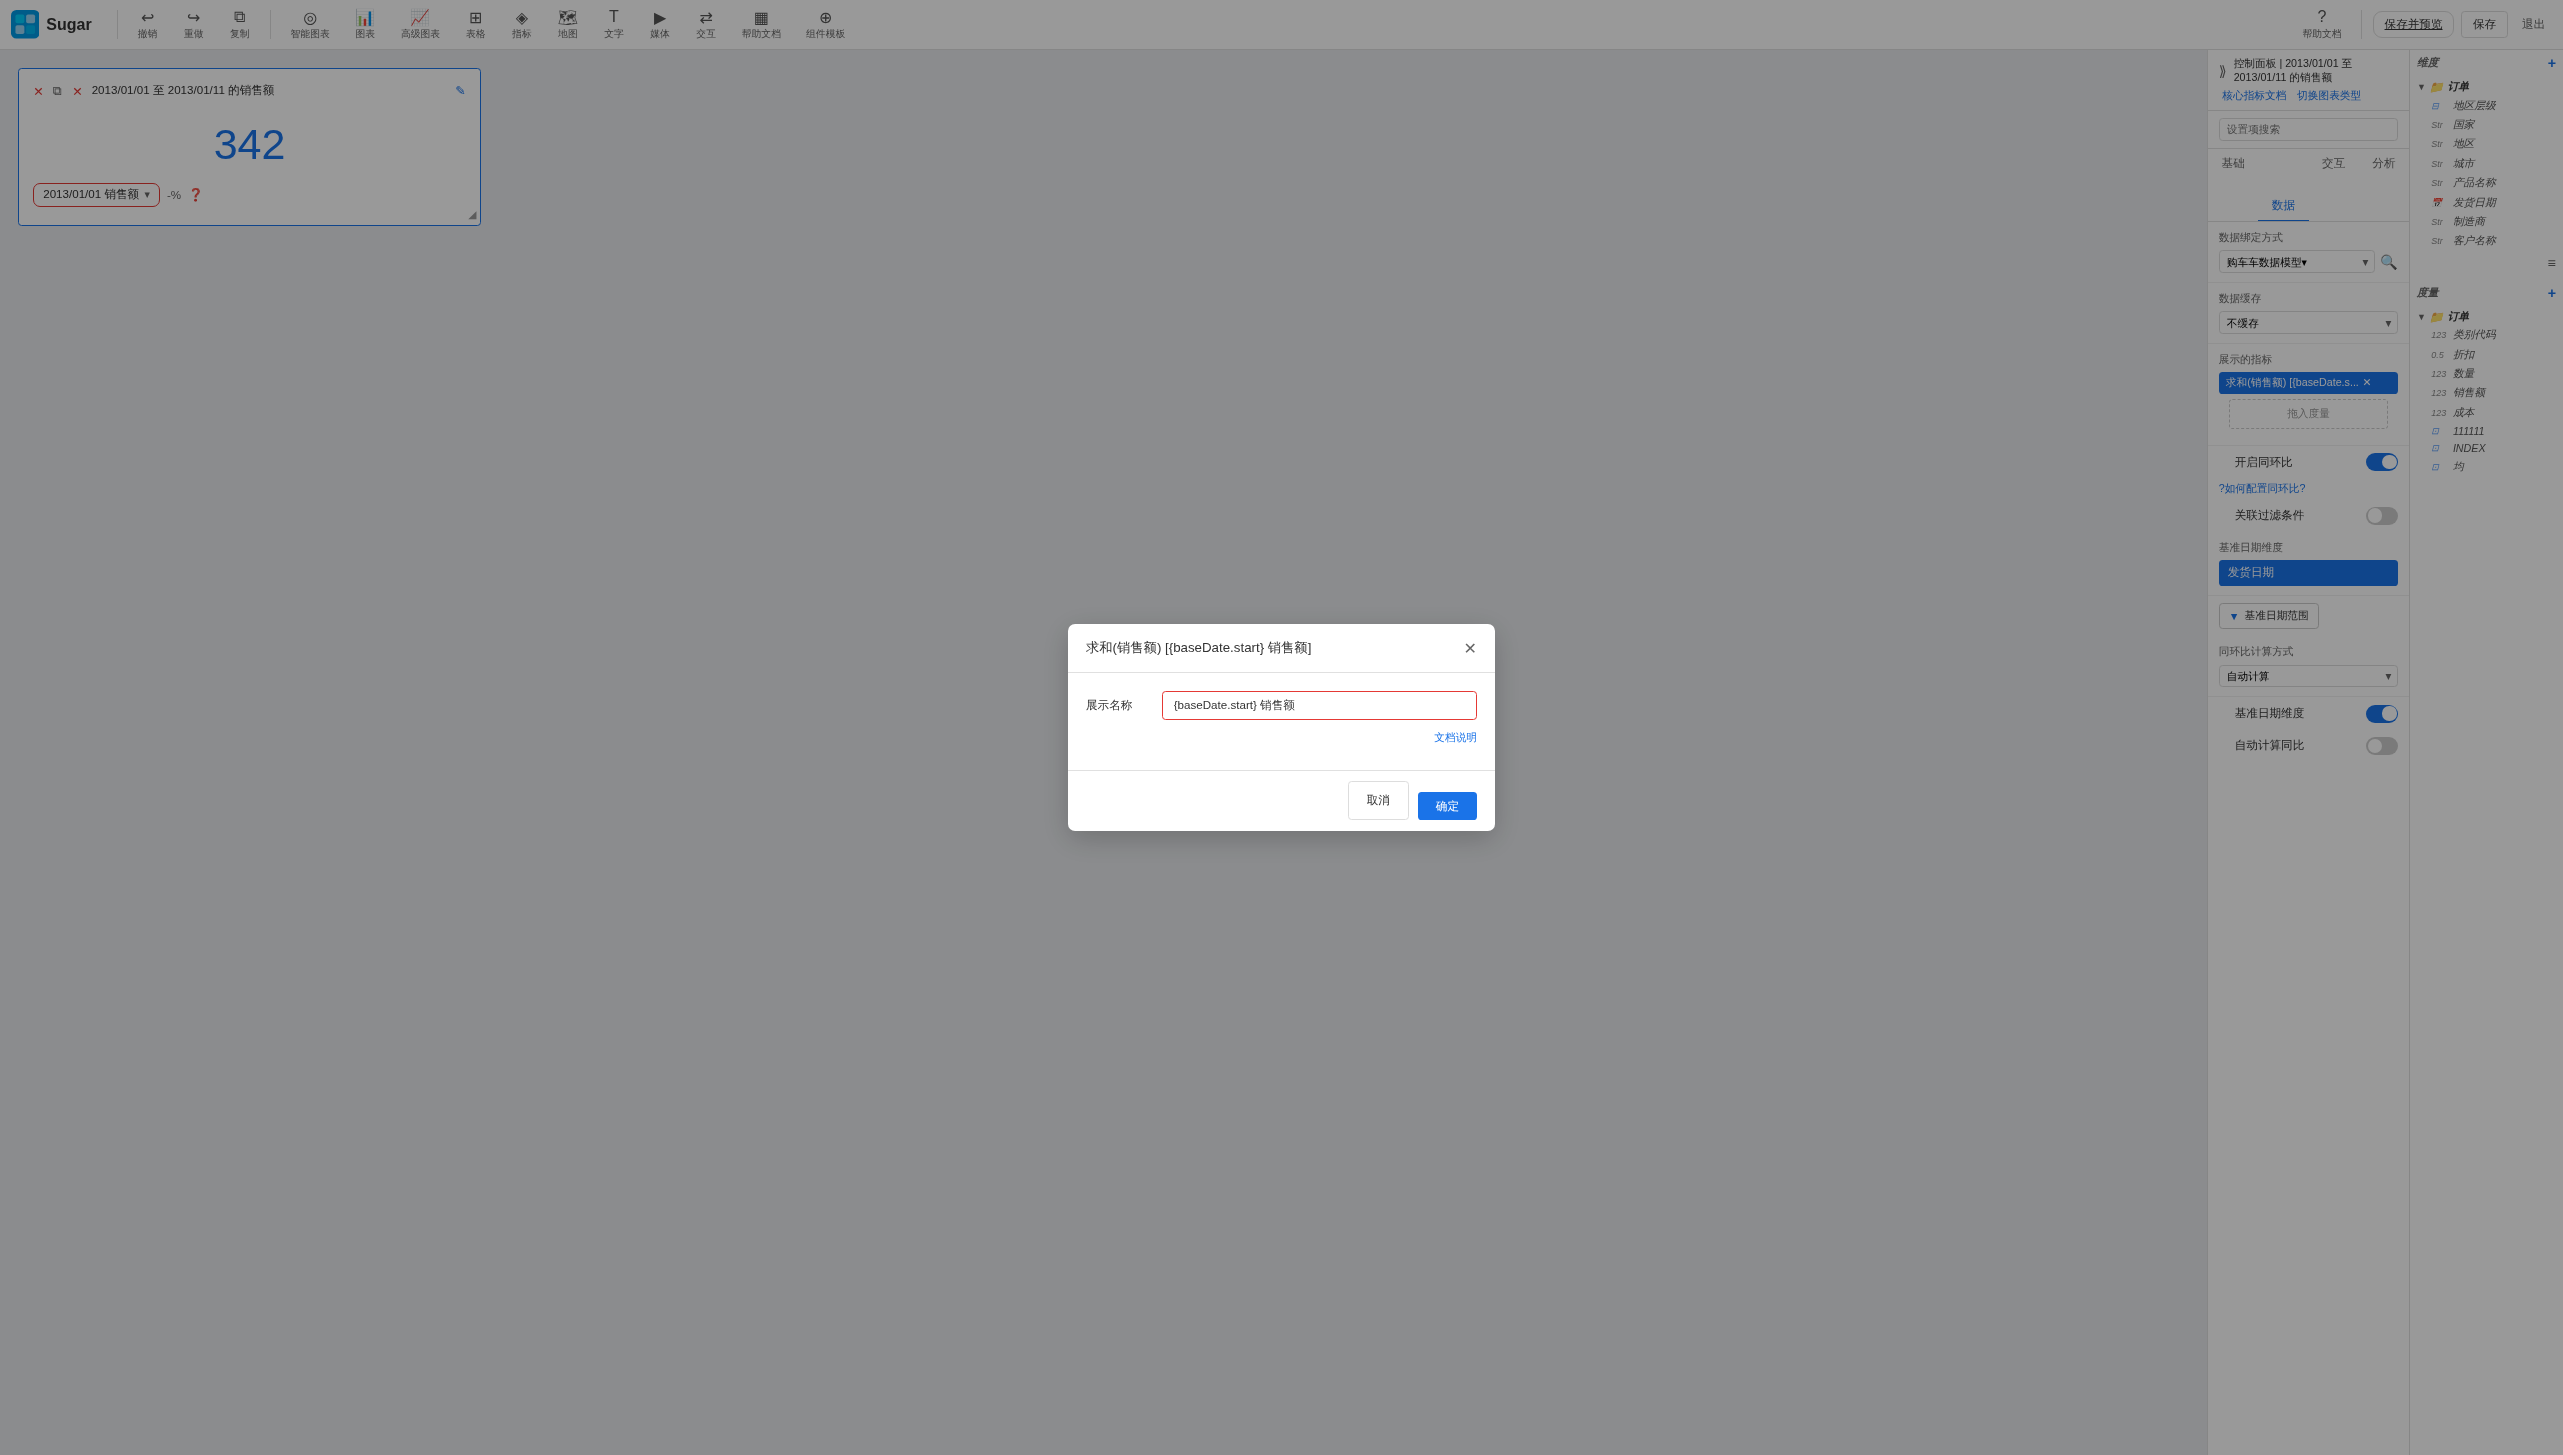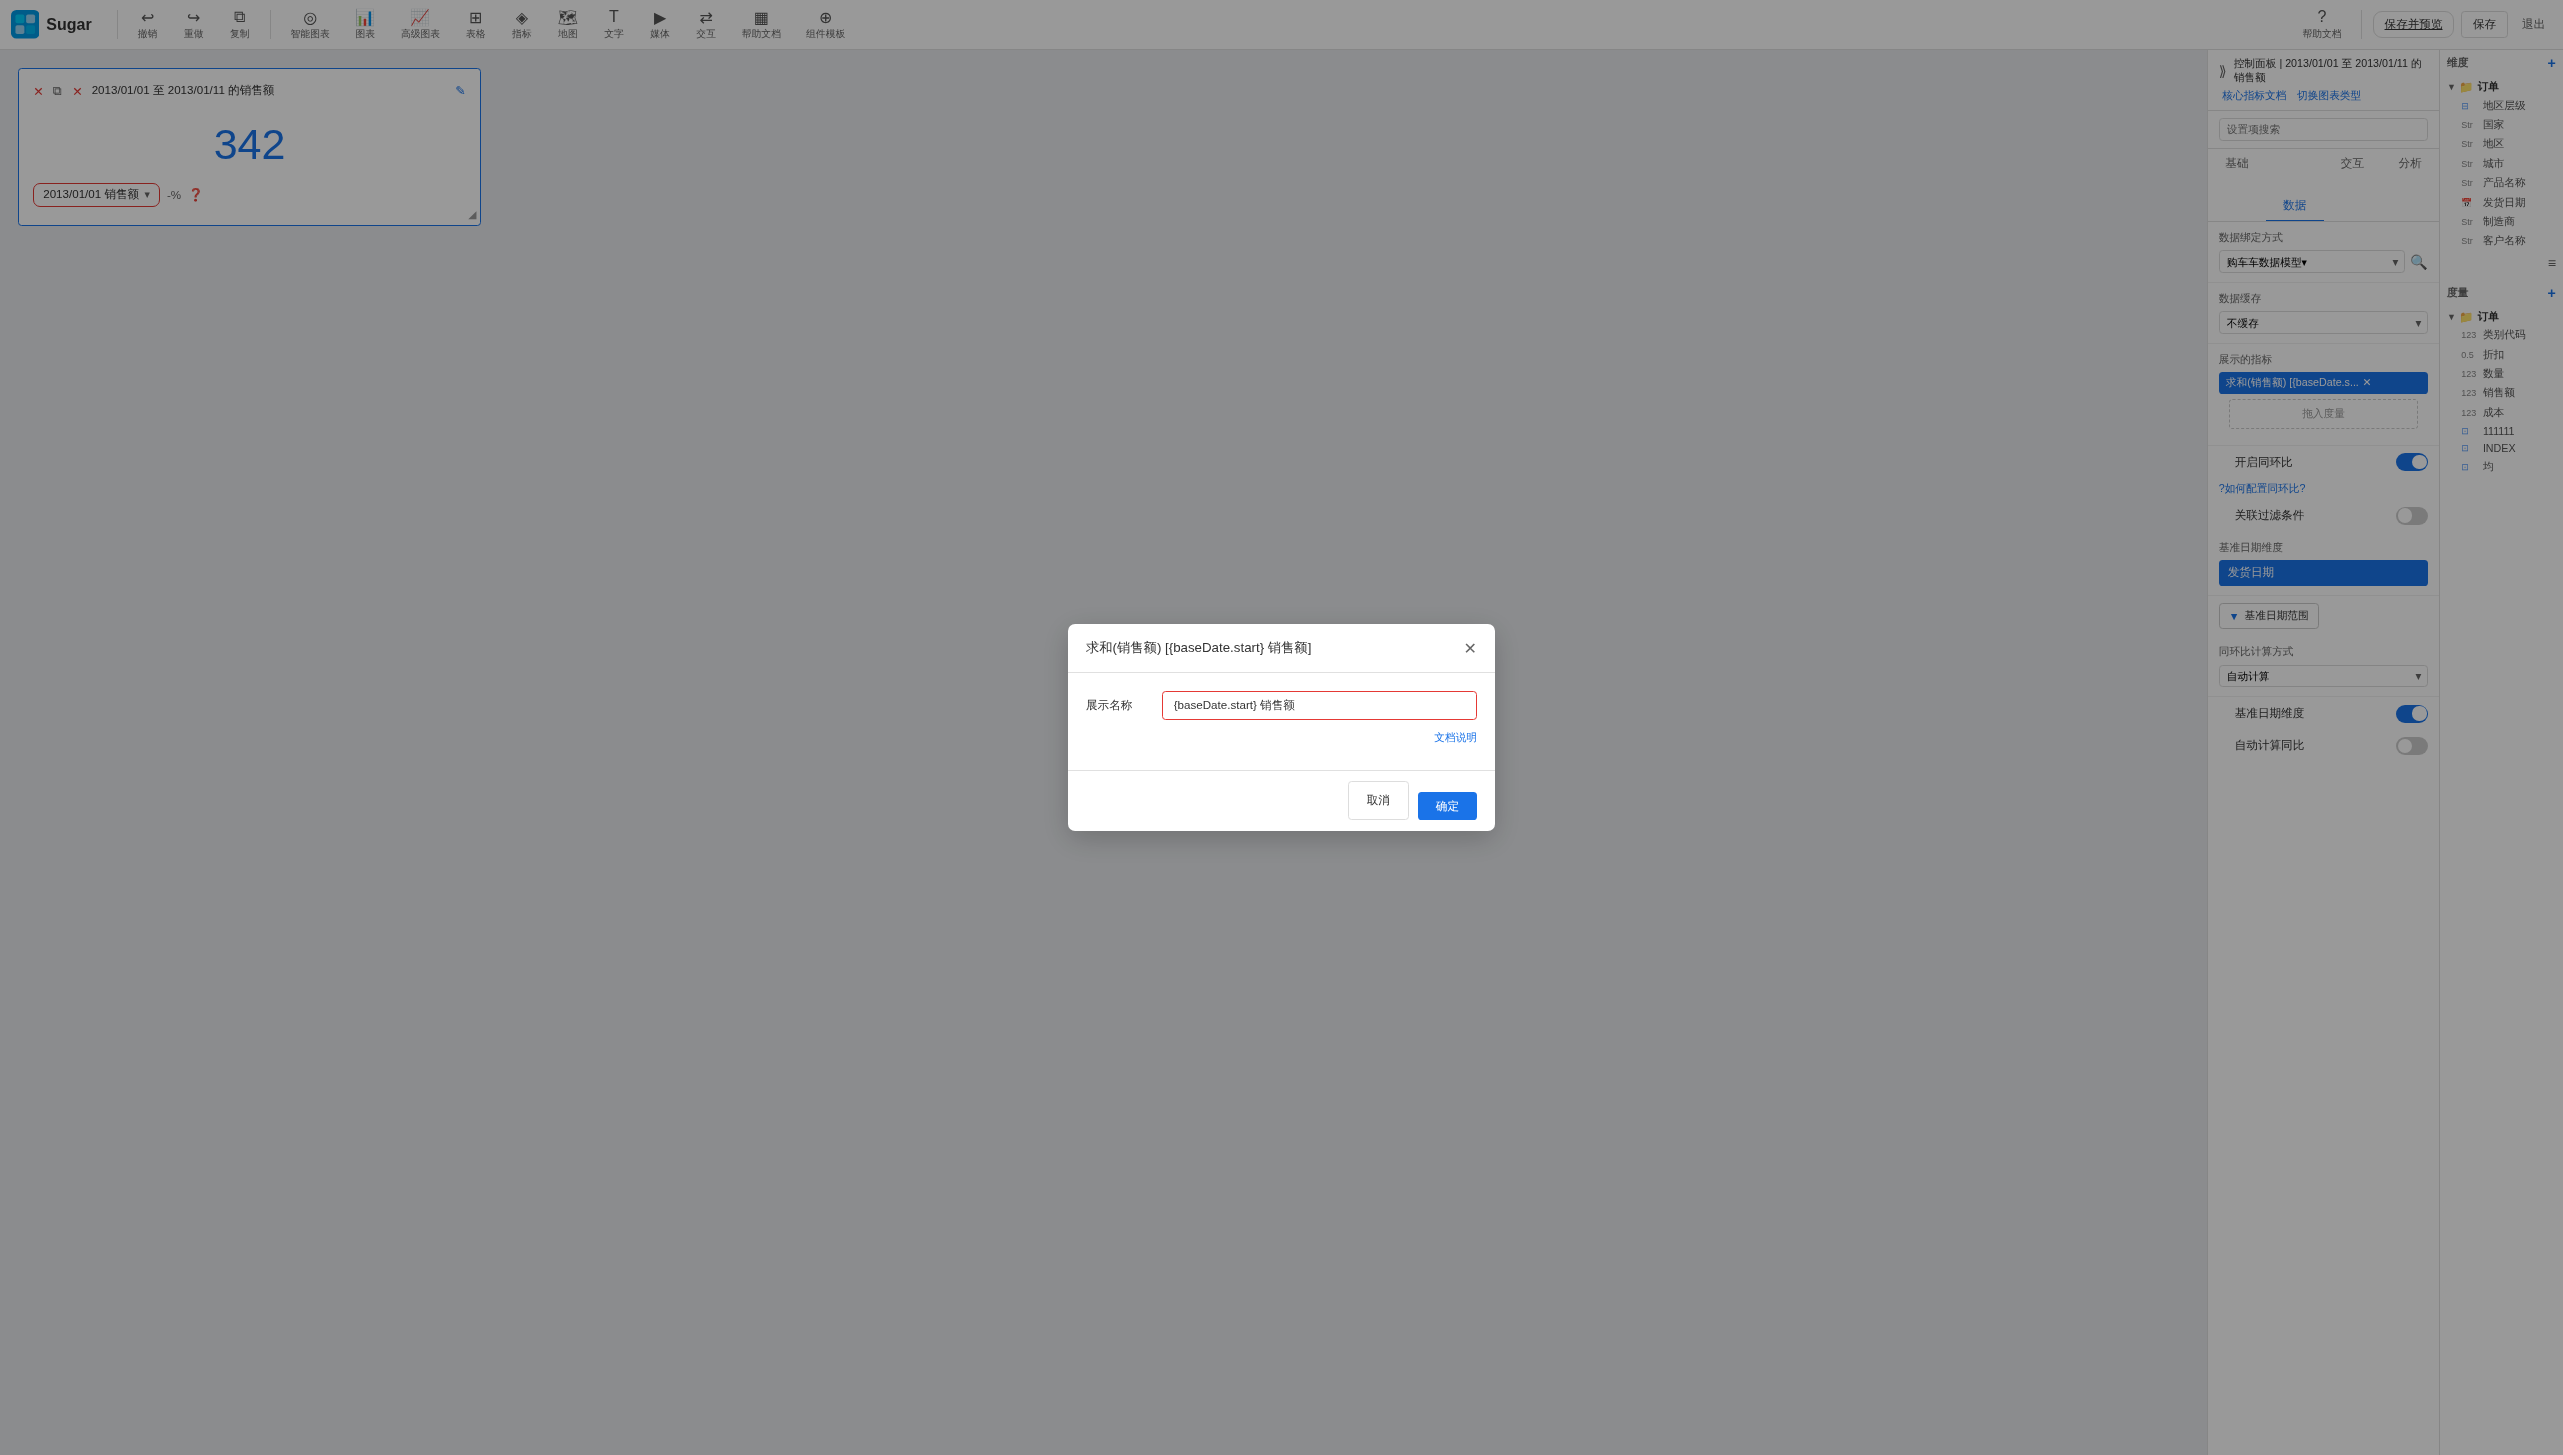--- a/index.html
+++ b/index.html
@@ -38,21 +38,21 @@
     .widget-value { font-size: 43px; font-weight: 500; color: #1a73e8; text-align: center; padding: 10.7px 0; }
     .widget-metric { display: inline-flex; align-items: center; gap: 5.3px; border: 1.8px solid #e53935; border-radius: 7px; padding: 3.6px 9px; font-size: 11.6px; color: #333; cursor: pointer; }
     .metric-dropdown { font-size: 10.7px; color: #666; }
     .metric-pct { font-size: 11.6px; color: #666; }
     .help-icon { color: #999; font-size: 12.5px; cursor: pointer; }
     .resize-handle { position: absolute; bottom: 3.6px; right: 3.6px; color: #999; font-size: 10.7px; cursor: se-resize; }
 
     
     .right-panel { width: 356px; background: #fff; border-left: 0.9px solid #e0e0e0; display: flex; }
     .right-panel-main { flex: 1; overflow-y: auto; padding: 0; }
-    .right-panel-sidebar { width: 124px; border-left: 0.9px solid #e0e0e0; overflow-y: auto; }
+    .right-panel-sidebar { width: 154px; border-left: 0.9px solid #e0e0e0; overflow-y: auto; font-style: italic; }
 
     .panel-header { padding: 7.1px 10.7px; border-bottom: 0.9px solid #e0e0e0; }
     .panel-header-top { display: flex; align-items: center; gap: 7.1px; margin-bottom: 3.6px; }
     .panel-toggle { color: #666; cursor: pointer; font-size: 14.2px; }
     .panel-breadcrumb { font-size: 10.7px; color: #333; }
     .panel-links { display: flex; gap: 10.7px; padding-left: 3.6px; }
     .panel-link { font-size: 10.7px; color: #1a73e8; cursor: pointer; text-decoration: none; }
 
     .settings-search { padding: 7.1px 10.7px; border-bottom: 0.9px solid #e0e0e0; }
     .settings-search input { width: 100%; border: 0.9px solid #ddd; border-radius: 3.6px; padding: 4.4px 7.1px; font-size: 10.7px; outline: none; }

